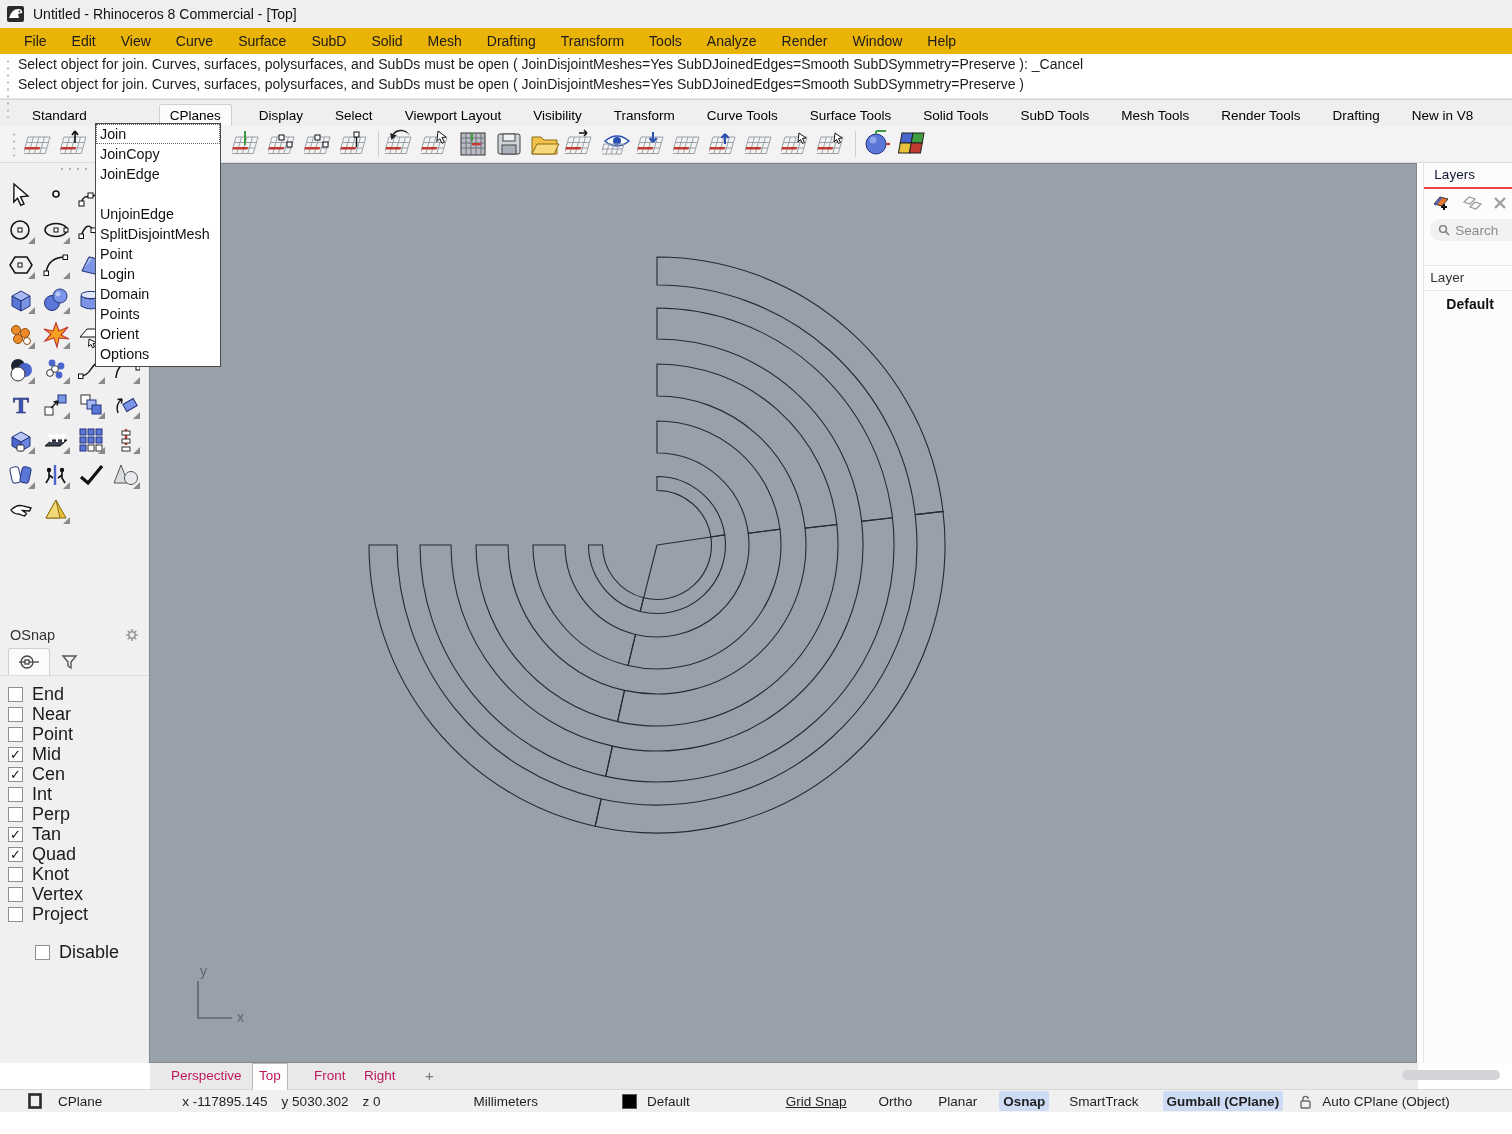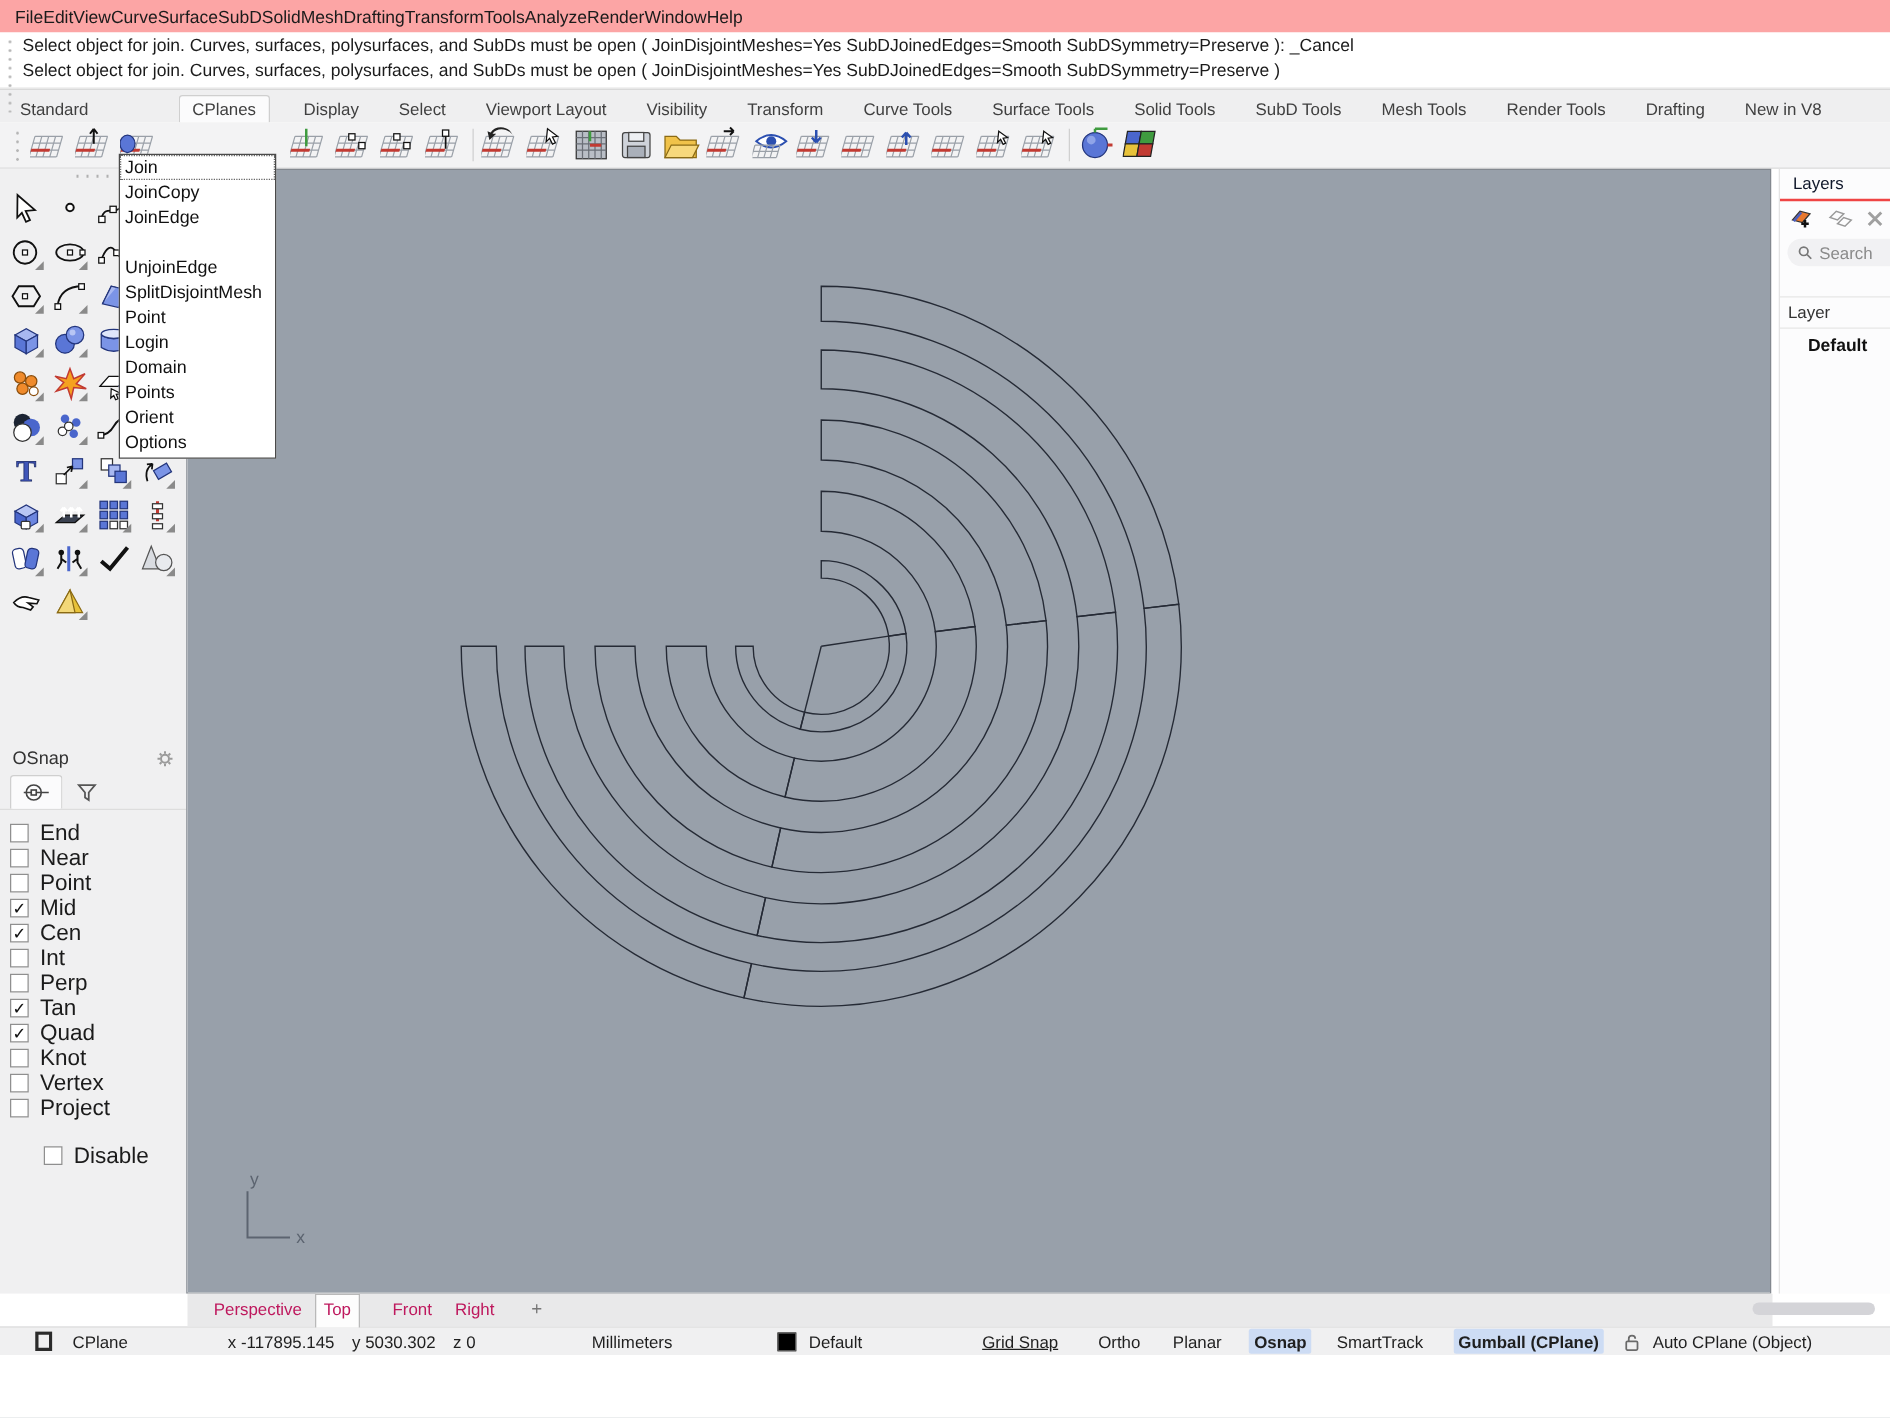--- a/index.html
+++ b/index.html
@@ -5,34 +5,34 @@
   html,body{margin:0;padding:0;background:#fff;}
   body{font-family:"Liberation Sans","DejaVu Sans",sans-serif;-webkit-font-smoothing:antialiased;}
   .window{position:relative;width:1512px;height:1134px;background:#fff;overflow:hidden;font-size:14px;color:#1b1b1b;}
 
   
   .titlebar{height:28px;background:#efeff1;display:flex;align-items:center;padding-left:6px;}
   .applogo{width:20px;height:20px;margin-right:7px;display:inline-flex;}
   .title{font-size:14px;color:#111;}
 
   
-  .menubar{height:26px;background:#fca5a5;display:flex;align-items:center;padding-left:12px;}
+  .menubar{height:26px;background:#eab308;display:flex;align-items:center;padding-left:24px;gap:25px;}
   .menubar .mitem{color:#1b1b1b;cursor:default;}
 
   
   .cmdpanel{position:relative;background:#fff;border-bottom:1px solid #d9d9d9;}
   .cgrip{position:absolute;left:6px;top:4px;width:4px;height:60px;
     background-image:radial-gradient(circle,#b5b5b5 1px,transparent 1.2px);background-size:4px 7px;background-repeat:repeat-y;}
   .chist{height:20px;line-height:20px;padding-left:18px;white-space:nowrap;overflow:hidden;}
   .chist.b{border-bottom:1px solid #e3e3e3;padding-bottom:2px;height:22px;}
   .cprompt{height:24px;line-height:24px;padding-left:18px;}
   .cprompt b{font-weight:bold;}
 
   
-  .tabsrow{height:26px;background:#efeff0;display:flex;align-items:flex-end;padding-left:14px;font-size:13.5px;color:#404040;}
+  .tabsrow{height:26px;background:#efeff0;display:flex;align-items:flex-end;padding-left:30px;font-size:13.5px;color:#000000;}
   .ttab{padding:3px 2px;margin-right:28px;white-space:nowrap;}
   .ttab.active{background:#fbfbfc;border:1px solid #cfcfcf;border-bottom:none;border-radius:3px 3px 0 0;padding:3px 10px;margin-right:25px;}
   .ttab.cplanes{margin-left:42px;}
 
   
   .iconsrow{height:36px;background:#f3f3f4;border-bottom:1px solid #dcdcdc;display:flex;align-items:center;padding-left:12px;position:relative;}
   .igrip{width:4px;height:26px;margin-right:6px;
     background-image:radial-gradient(circle,#b5b5b5 1px,transparent 1.2px);background-size:4px 7px;background-repeat:repeat-y;}
   .ticon{width:36px;height:32px;display:flex;align-items:center;justify-content:center;}
   .tspacer{width:100px;}
@@ -91,20 +91,30 @@
   .dropdown{position:absolute;left:95px;top:123px;width:124px;background:#fff;border:1px solid #4a4a4a;z-index:50;padding-bottom:2px;}
   .ditem{height:20px;line-height:20px;padding-left:4px;font-size:14.3px;color:#111;}
   .ditem.sel{outline:1px dotted #666;outline-offset:-1px;}
   svg{display:block;}
 </style>
 </head>
 <body>
 
 <div class="window">
 
+  <div class="titlebar">
+    <span class="applogo">
+      <svg width="20" height="20" viewBox="0 0 20 20">
+          <rect x="1" y="2" width="17" height="16" rx="2" fill="#2b2b2b"></rect>
+          <path d="M3 14 C5 8 8 5 12 5 C15 5 17 7 16 9 L12 10 L13 14 Z" fill="#fff"></path>
+          <circle cx="13.5" cy="7.5" r="0.9" fill="#2b2b2b"></circle>
+        </svg>
+    </span>
+    <span class="title">Untitled - Rhinoceros 8 Commercial - [Top]</span>
+  </div>
 
   <div class="menubar" id="menubar">
       <span class="mitem">File</span>
       <span class="mitem">Edit</span>
       <span class="mitem">View</span>
       <span class="mitem">Curve</span>
       <span class="mitem">Surface</span>
       <span class="mitem">SubD</span>
       <span class="mitem">Solid</span>
       <span class="mitem">Mesh</span>

